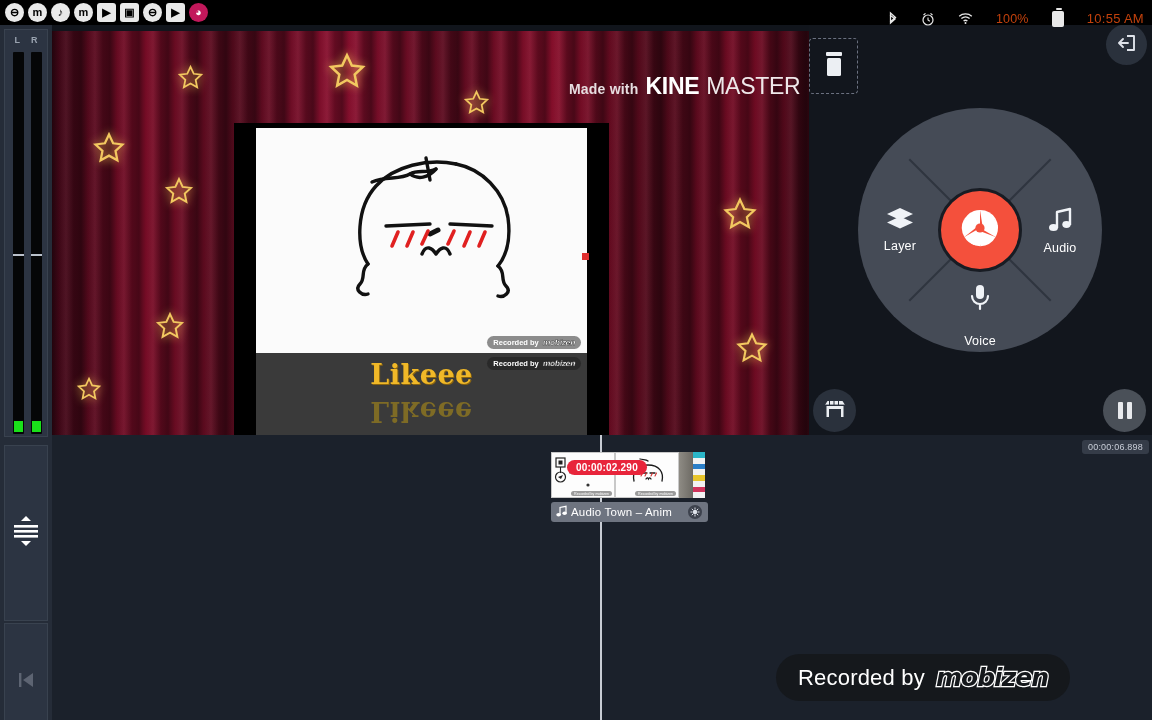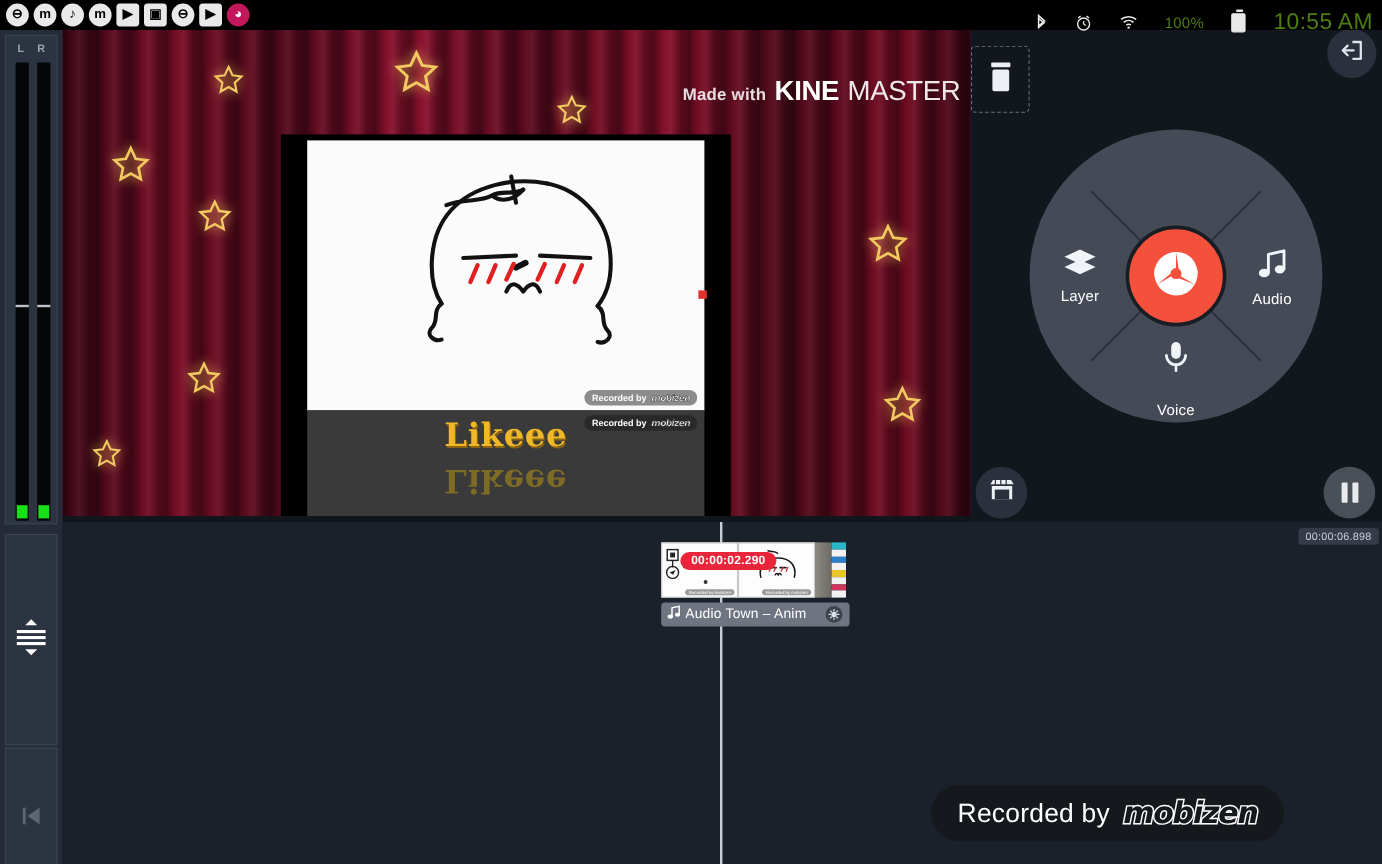--- a/index.html
+++ b/index.html
@@ -18,27 +18,27 @@
   .notif-ic {
     width:19px; height:19px; border-radius:50%;
     display:flex; align-items:center; justify-content:center;
     font-size:11px; font-weight:bold; color:#000; background:#e9e9e9;
     line-height:1;
   }
   .notif-ic.pink { background:#c2185b; color:#fff; }
   .notif-ic.sq { border-radius:3px; }
   #statusbar .right {
     margin-left:auto; display:flex; align-items:center; gap:23px;
-    padding-right:8px; color:#4d7c0f; font-size:13px;margin-top:12px;
+    padding-right:8px; color:#c2410c; font-size:13px;margin-top:12px;
   }
   #statusbar .right svg { display:block; }
   .batt-pct { font-size:12.5px; letter-spacing:0.2px; }
   .batt-body { width:12px; height:16px; border:1.6px solid #e8e8e8; border-radius:1.5px; background:#e8e8e8; position:relative; }
   .batt-body:before { content:""; position:absolute; left:3px; top:-3.5px; width:6px; height:2.4px; background:#e8e8e8; border-radius:1px; }
-  .clock { font-size:19px; letter-spacing:0.3px; }
+  .clock { font-size:13px; letter-spacing:0.3px; }
 
   
   #leftrail { position:absolute; left:0; top:25px; width:52px; height:695px; background:#252c38; z-index:40; }
   #vu-panel { position:absolute; left:4px; top:4px; width:44px; height:408px; background:#2c3442; border:1px solid #39424f; }
   .vu-labels { display:flex; justify-content:center; gap:11px; padding-top:5px; }
   .vu-labels span { font-size:9px; color:#9aa3b0; font-weight:bold; }
   .vu-bars { position:absolute; left:0; top:22px; width:44px; height:382px; display:flex; justify-content:center; gap:7px; }
   .vu-bar { width:11px; height:100%; background:#050607; position:relative; border-radius:1px; }
   .vu-tick { position:absolute; left:0; width:11px; height:1.5px; background:#b9c0ca; top:53%; }
   .vu-lit { position:absolute; left:1px; bottom:2px; width:9px; height:11px; background:#1ae01a; }
@@ -47,21 +47,21 @@
     background:#2c3442; border:1px solid #39424f;
     display:flex; align-items:center; justify-content:center;
   }
   #rail-start {
     position:absolute; left:4px; top:598px; width:44px; height:118px;
     background:#2c3442; border:1px solid #39424f;
     display:flex; align-items:center; justify-content:center;
   }
 
   
-  #stage { position:absolute; left:52px; top:20px; width:757px; height:410px; overflow:hidden; background:#701a75; }
+  #stage { position:absolute; left:52px; top:31px; width:757px; height:410px; overflow:hidden; background:#be185d; }
   .curtain {
     position:absolute; inset:0;
     background:
       repeating-linear-gradient(90deg,
         rgba(0,0,0,.42) 0px, rgba(0,0,0,.05) 7px,
         rgba(255,255,255,.05) 14px, rgba(0,0,0,.30) 22px, rgba(0,0,0,.42) 29px),
       linear-gradient(90deg,#3c0716 0%,#7d0d28 12%,#520a1c 24%,#8e1030 38%,#5c0b1f 52%,#8a0f2c 66%,#4c0919 80%,#7a0c26 92%,#3a0714 100%);
   }
   .star {
     position:absolute; color:#f0c040; line-height:1;

